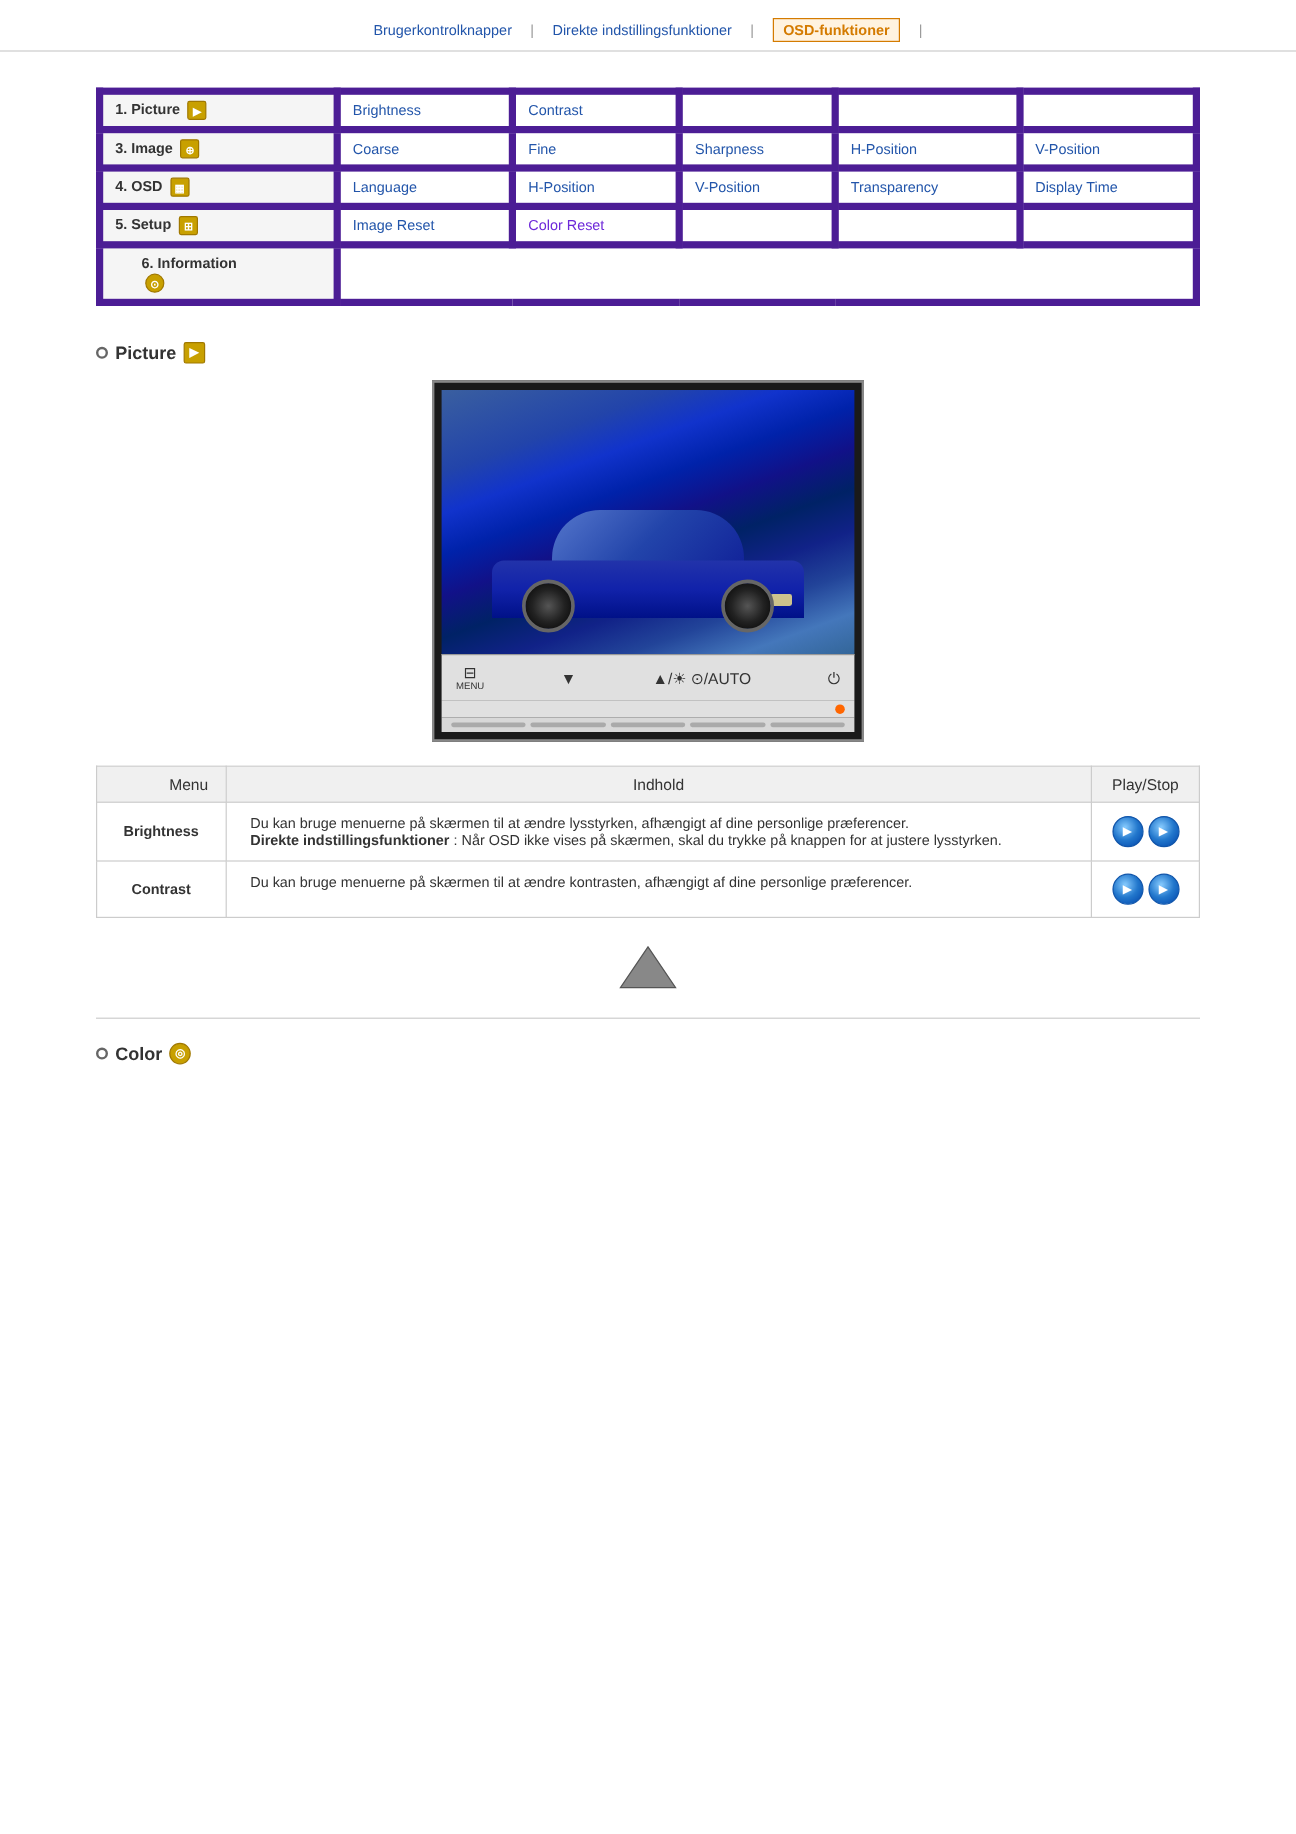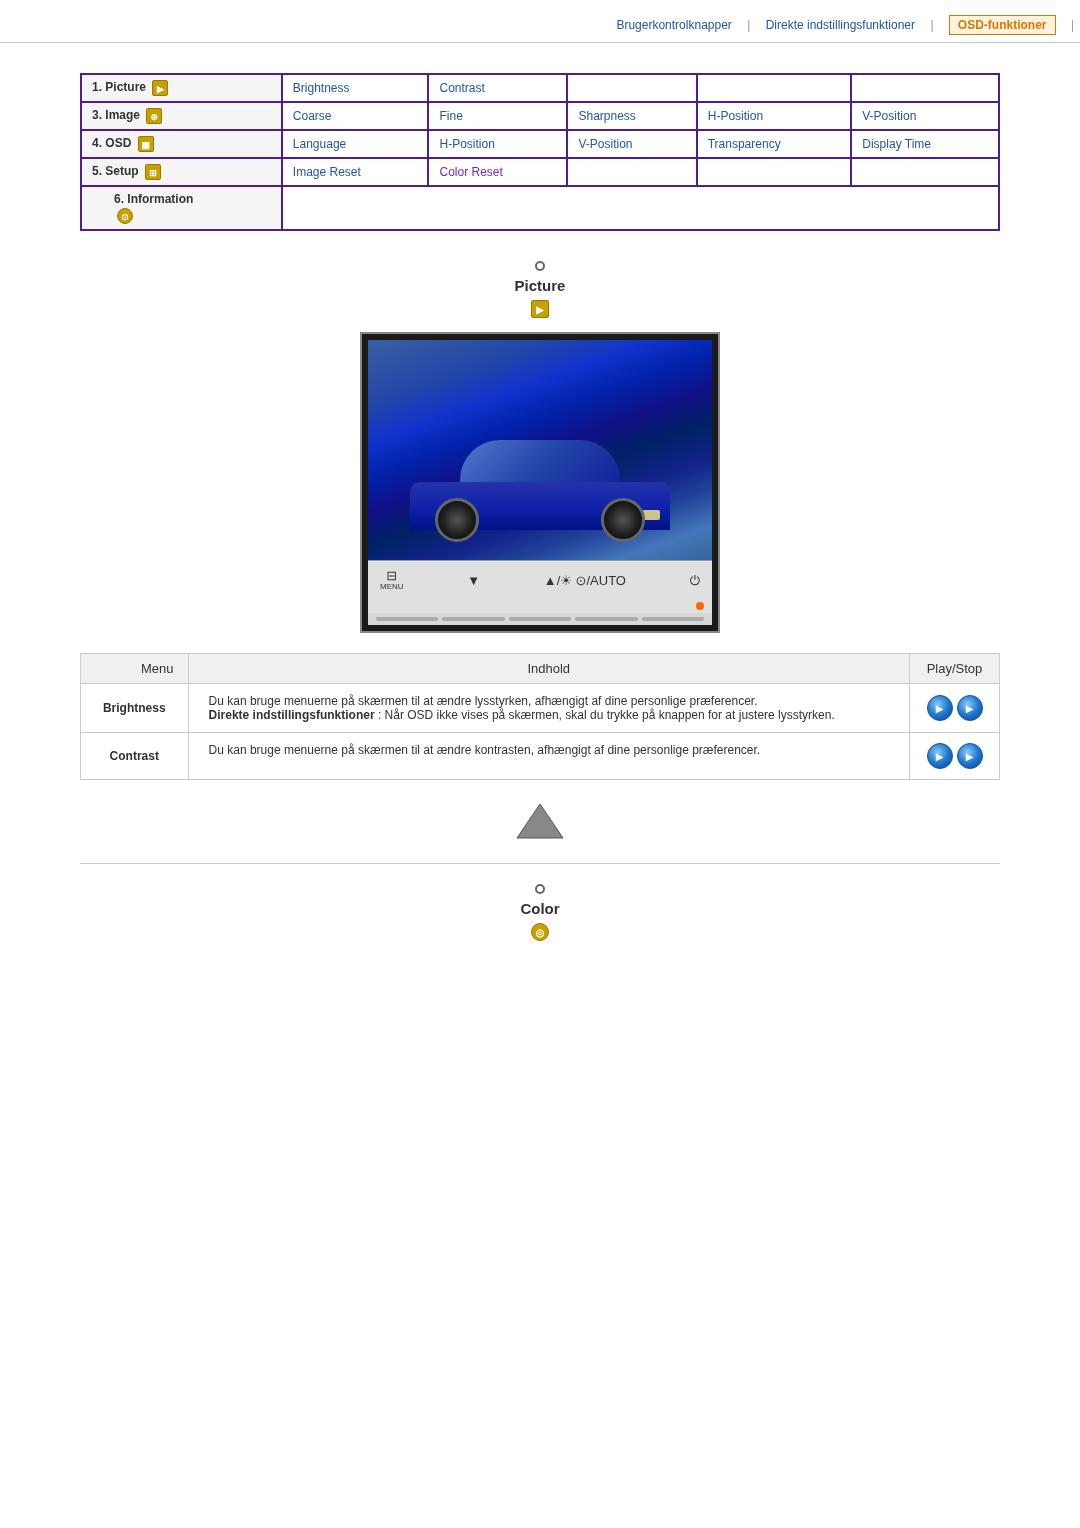--- a/index.html
+++ b/index.html
@@ -7,21 +7,21 @@
       font-family: Arial, sans-serif;
       font-size: 13px;
       background: #fff;
       color: #333;
       width: 1080px;
       min-height: 1528px;
     }
 
     
     .top-nav {
-      text-align: right;
+      text-align: center;
       padding: 18px 0 10px 0;
       border-bottom: 1px solid #ccc;
       font-size: 12px;
       color: #555;
     }
     .top-nav span { margin: 0 6px; }
     .top-nav .active {
       color: #d47b00;
       font-weight: bold;
       background: #fff3e0;
@@ -36,21 +36,21 @@
     }
 
     
     .nav-table {
       border-collapse: collapse;
       width: 100%;
       margin-bottom: 30px;
       border: 1px solid #aaa;
     }
     .nav-table td {
-      border: 2px solid #4c1d95;
+      border: 6px solid #4c1d95;
       padding: 5px 10px;
       font-size: 12px;
       vertical-align: middle;
       white-space: nowrap;
     }
     .nav-table .row-label {
       font-weight: bold;
       background: #f5f5f5;
       min-width: 110px;
     }
@@ -74,21 +74,20 @@
     }
 
     
     .section-heading {
       font-size: 15px;
       font-weight: bold;
       margin-bottom: 14px;
       display: flex;
       align-items: center;
       gap: 6px;
-      flex-direction: column;
     }
     .section-heading .bullet {
       width: 10px; height: 10px;
       border-radius: 50%;
       background: #fff;
       border: 2px solid #666;
       display: inline-block;
     }
     .section-heading .icon-box-sm {
       display: inline-block;

